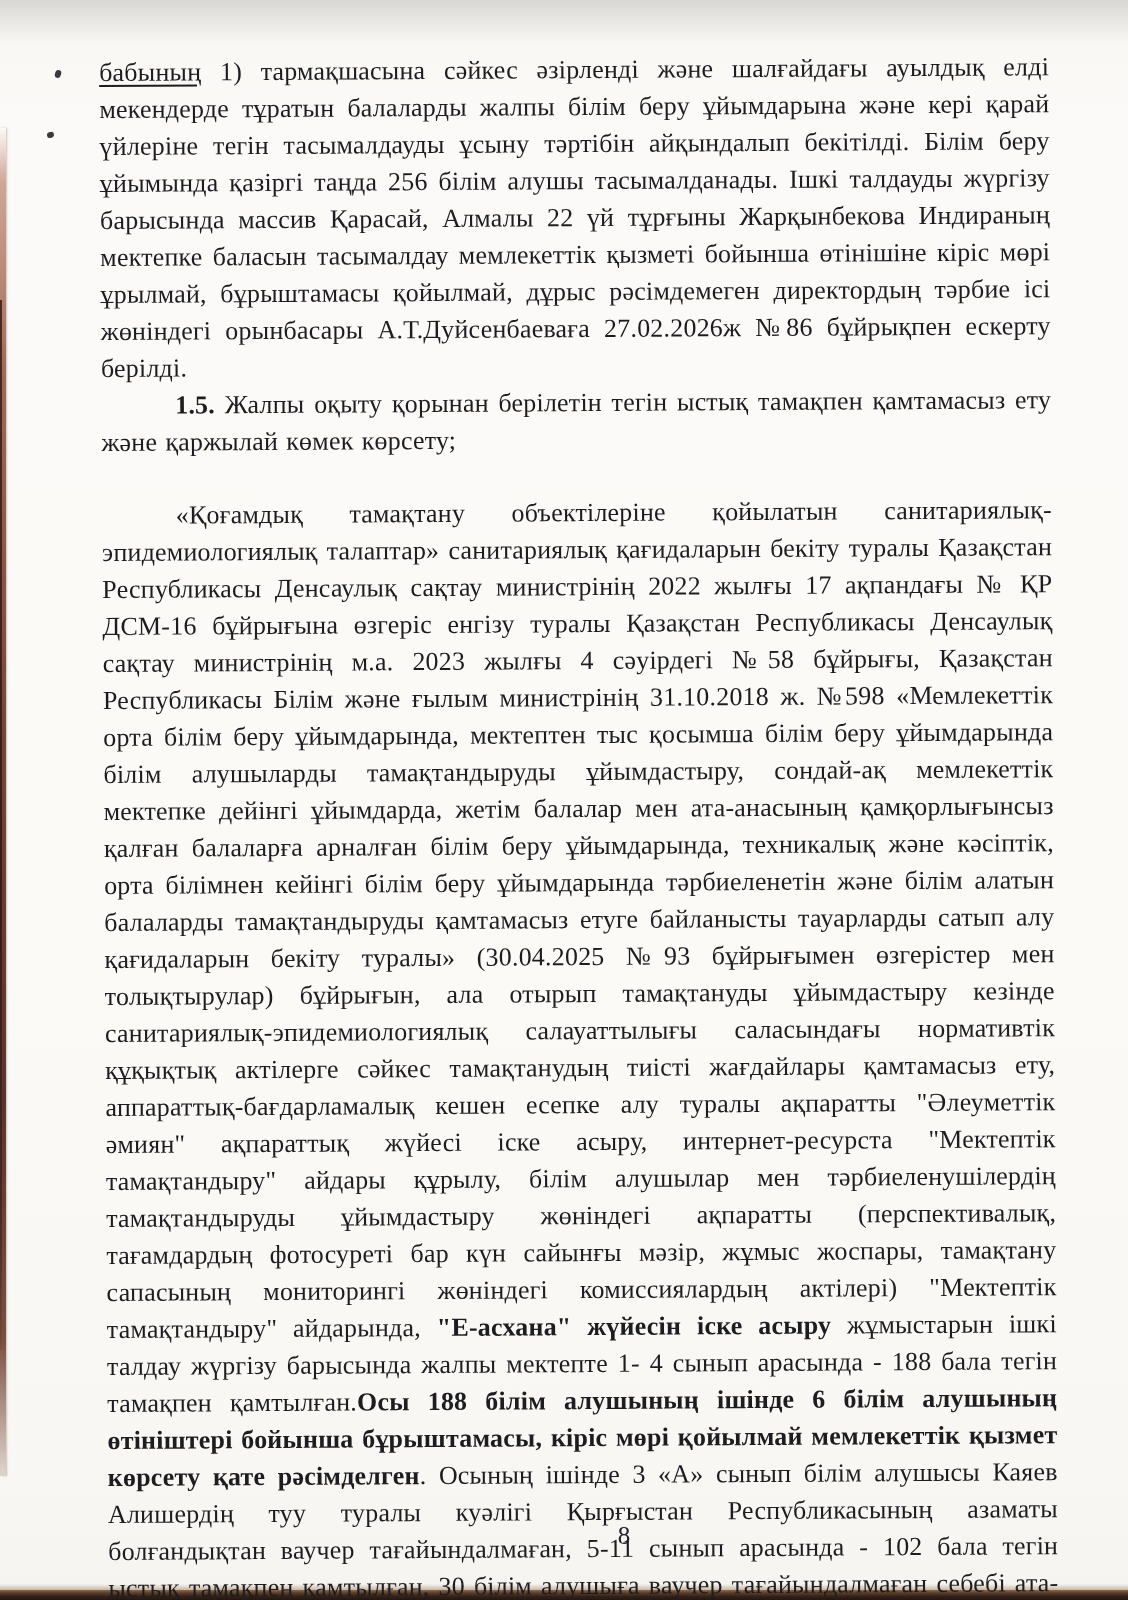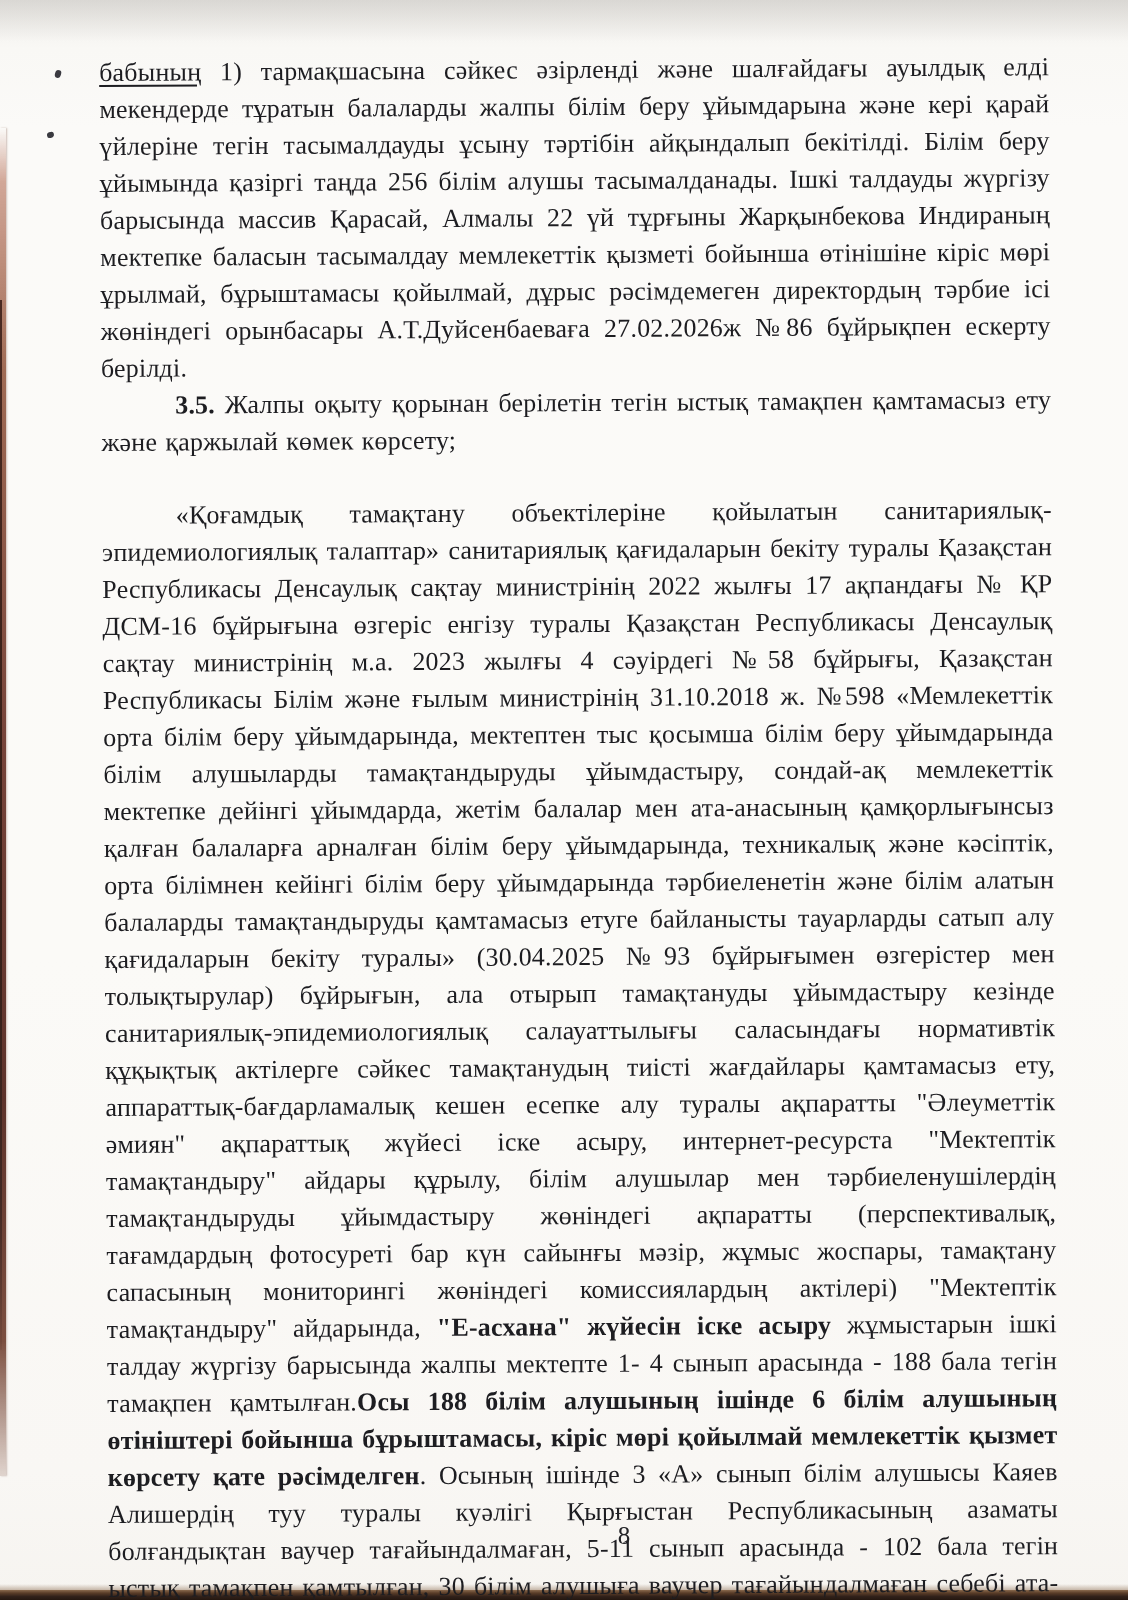--- a/index.html
+++ b/index.html
@@ -122,18 +122,18 @@
   <div class="right-shade"></div>
   <div class="left-strip"></div>
   <div class="left-strip-core"></div>
   <div class="bottom-strip-fade"></div>
   <div class="bottom-strip"></div>
   <div class="speck speck-1"></div>
   <div class="speck speck-2"></div>
 
   <div class="doc-content" id="doc-body">
       <p class="para"><span class="run-underline">бабының</span><span> 1) тармақшасына сәйкес әзірленді және шалғайдағы ауылдық елді мекендерде тұратын балаларды жалпы білім беру ұйымдарына және кері қарай үйлеріне тегін тасымалдауды ұсыну тәртібін айқындалып бекітілді. Білім беру ұйымында қазіргі таңда 256 білім алушы тасымалданады. Ішкі талдауды жүргізу барысында массив Қарасай, Алмалы 22 үй тұрғыны Жарқынбекова Индираның мектепке баласын тасымалдау мемлекеттік қызметі бойынша өтінішіне кіріс мөрі ұрылмай, бұрыштамасы қойылмай, дұрыс рәсімдемеген директордың тәрбие ісі жөніндегі орынбасары А.Т.Дуйсенбаеваға 27.02.2026ж №86 бұйрықпен ескерту берілді.</span></p>
-      <p class="para indent"><span class="run-bold">3.5.</span><span> Жалпы оқыту қорынан берілетін тегін ыстық тамақпен қамтамасыз ету және қаржылай көмек көрсету;</span></p>
+      <p class="para indent"><span class="run-bold">1.5.</span><span> Жалпы оқыту қорынан берілетін тегін ыстық тамақпен қамтамасыз ету және қаржылай көмек көрсету;</span></p>
       <p class="para indent space-before"><span>«Қоғамдық тамақтану объектілеріне қойылатын санитариялық-эпидемиологиялық талаптар» санитариялық қағидаларын бекіту туралы Қазақстан Республикасы Денсаулық сақтау министрінің 2022 жылғы 17 ақпандағы № ҚР ДСМ-16 бұйрығына өзгеріс енгізу туралы Қазақстан Республикасы Денсаулық сақтау министрінің м.а. 2023 жылғы 4 сәуірдегі №58 бұйрығы, Қазақстан Республикасы Білім және ғылым министрінің 31.10.2018 ж. №598 «Мемлекеттік орта білім беру ұйымдарында, мектептен тыс қосымша білім беру ұйымдарында білім алушыларды тамақтандыруды ұйымдастыру, сондай-ақ мемлекеттік мектепке дейінгі ұйымдарда, жетім балалар мен ата-анасының қамқорлығынсыз қалған балаларға арналған білім беру ұйымдарында, техникалық және кәсіптік, орта білімнен кейінгі білім беру ұйымдарында тәрбиеленетін және білім алатын балаларды тамақтандыруды қамтамасыз етуге байланысты тауарларды сатып алу қағидаларын бекіту туралы» (30.04.2025 №93 бұйрығымен өзгерістер мен толықтырулар) бұйрығын, ала отырып тамақтануды ұйымдастыру кезінде санитариялық-эпидемиологиялық салауаттылығы саласындағы нормативтік құқықтық актілерге сәйкес тамақтанудың тиісті жағдайлары қамтамасыз ету, аппараттық-бағдарламалық кешен есепке алу туралы ақпаратты "Әлеуметтік әмиян" ақпараттық жүйесі іске асыру, интернет-ресурста "Мектептік тамақтандыру" айдары құрылу, білім алушылар мен тәрбиеленушілердің тамақтандыруды ұйымдастыру жөніндегі ақпаратты (перспективалық, тағамдардың фотосуреті бар күн сайынғы мәзір, жұмыс жоспары, тамақтану сапасының мониторингі жөніндегі комиссиялардың актілері) "Мектептік тамақтандыру" айдарында, </span><span class="run-bold">"Е-асхана" жүйесін іске асыру</span><span> жұмыстарын ішкі талдау жүргізу барысында жалпы мектепте 1- 4 сынып арасында - 188 бала тегін тамақпен қамтылған.</span><span class="run-bold">Осы 188 білім алушының ішінде 6 білім алушының өтініштері бойынша бұрыштамасы, кіріс мөрі қойылмай мемлекеттік қызмет көрсету қате рәсімделген</span><span>. Осының ішінде 3 «А» сынып білім алушысы Каяев Алишердің туу туралы куәлігі Қырғыстан Республикасының азаматы болғандықтан ваучер тағайындалмаған, 5-11 сынып арасында - 102 бала тегін ыстық тамақпен қамтылған, 30 білім алушыға ваучер тағайындалмаған себебі ата-аналарының ажырасып, анасының тегінің өзгеруіне байланысты, оқу жылының басында ата-аналарға 1414 келген хабарламаға сәйкесінше жауап қайтарылмағандықтан ваучер тағайындалмай қалған. Мектеп тарапынан ваучер тағайындалмаған білім алушыларға Жамбыл облысының әкімдігінің білім басқармасының әдіскерлеріне тізім жолданды.</span></p>
     </div>
 
   <div class="page-number">8</div>
 </div>
 
 </body></html>

